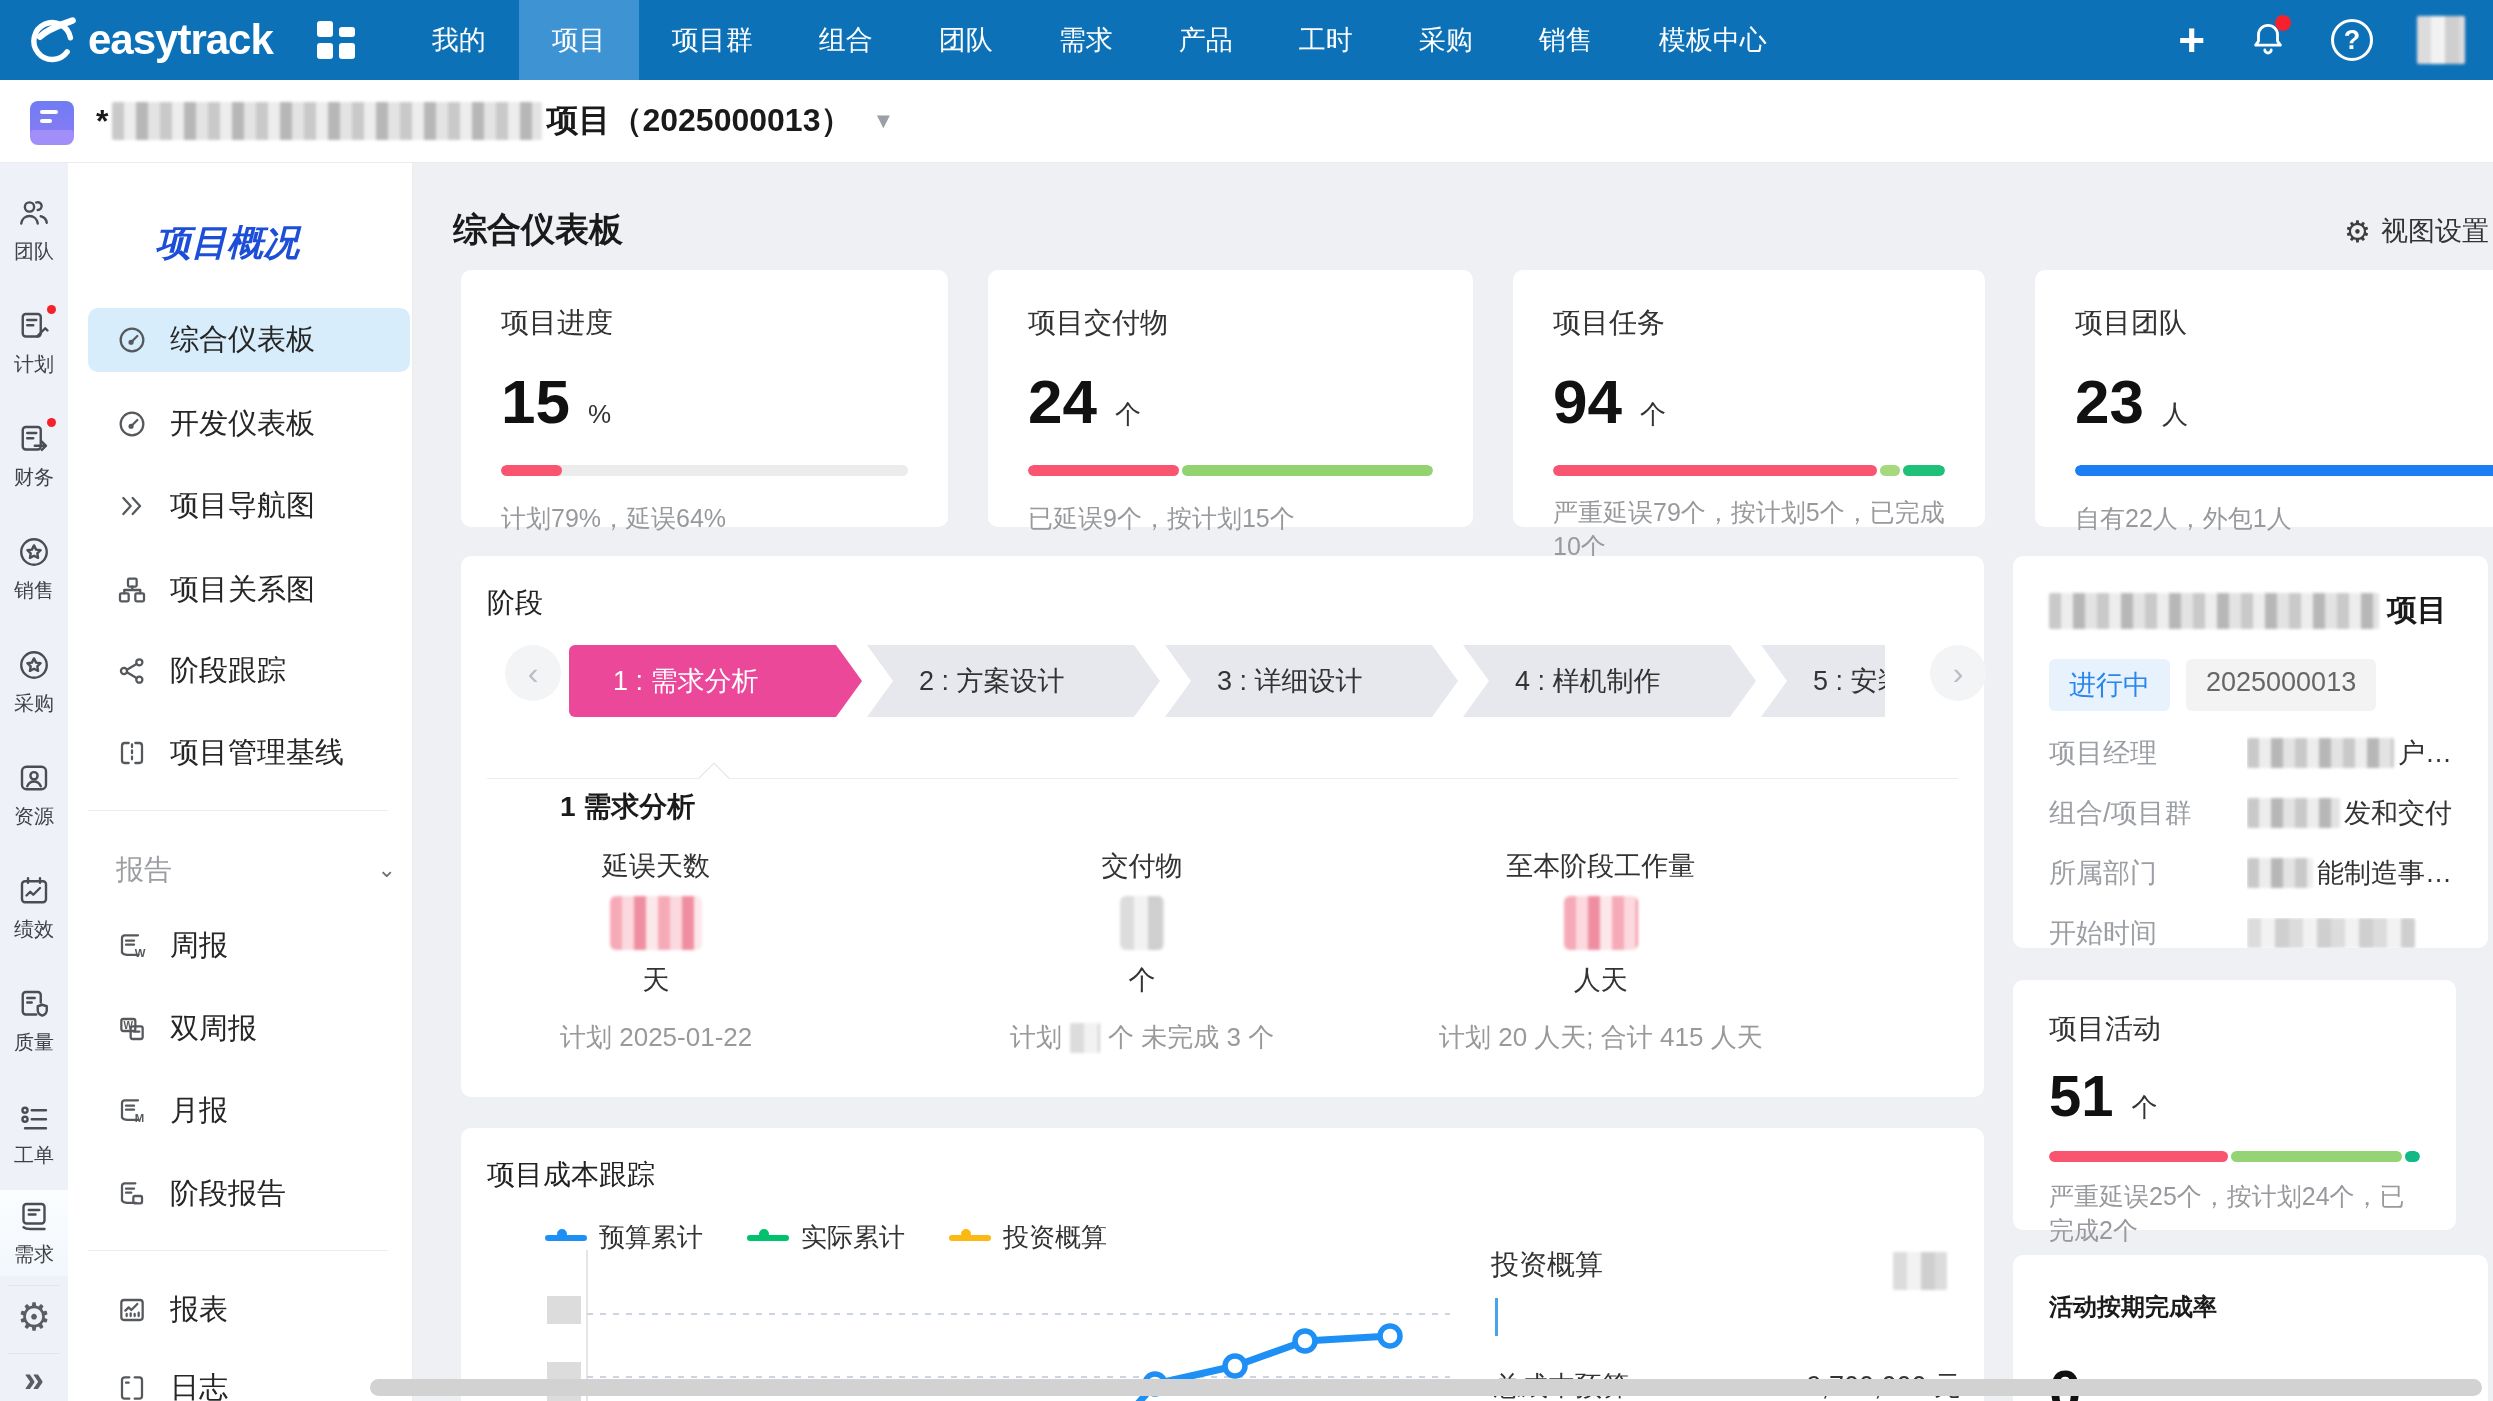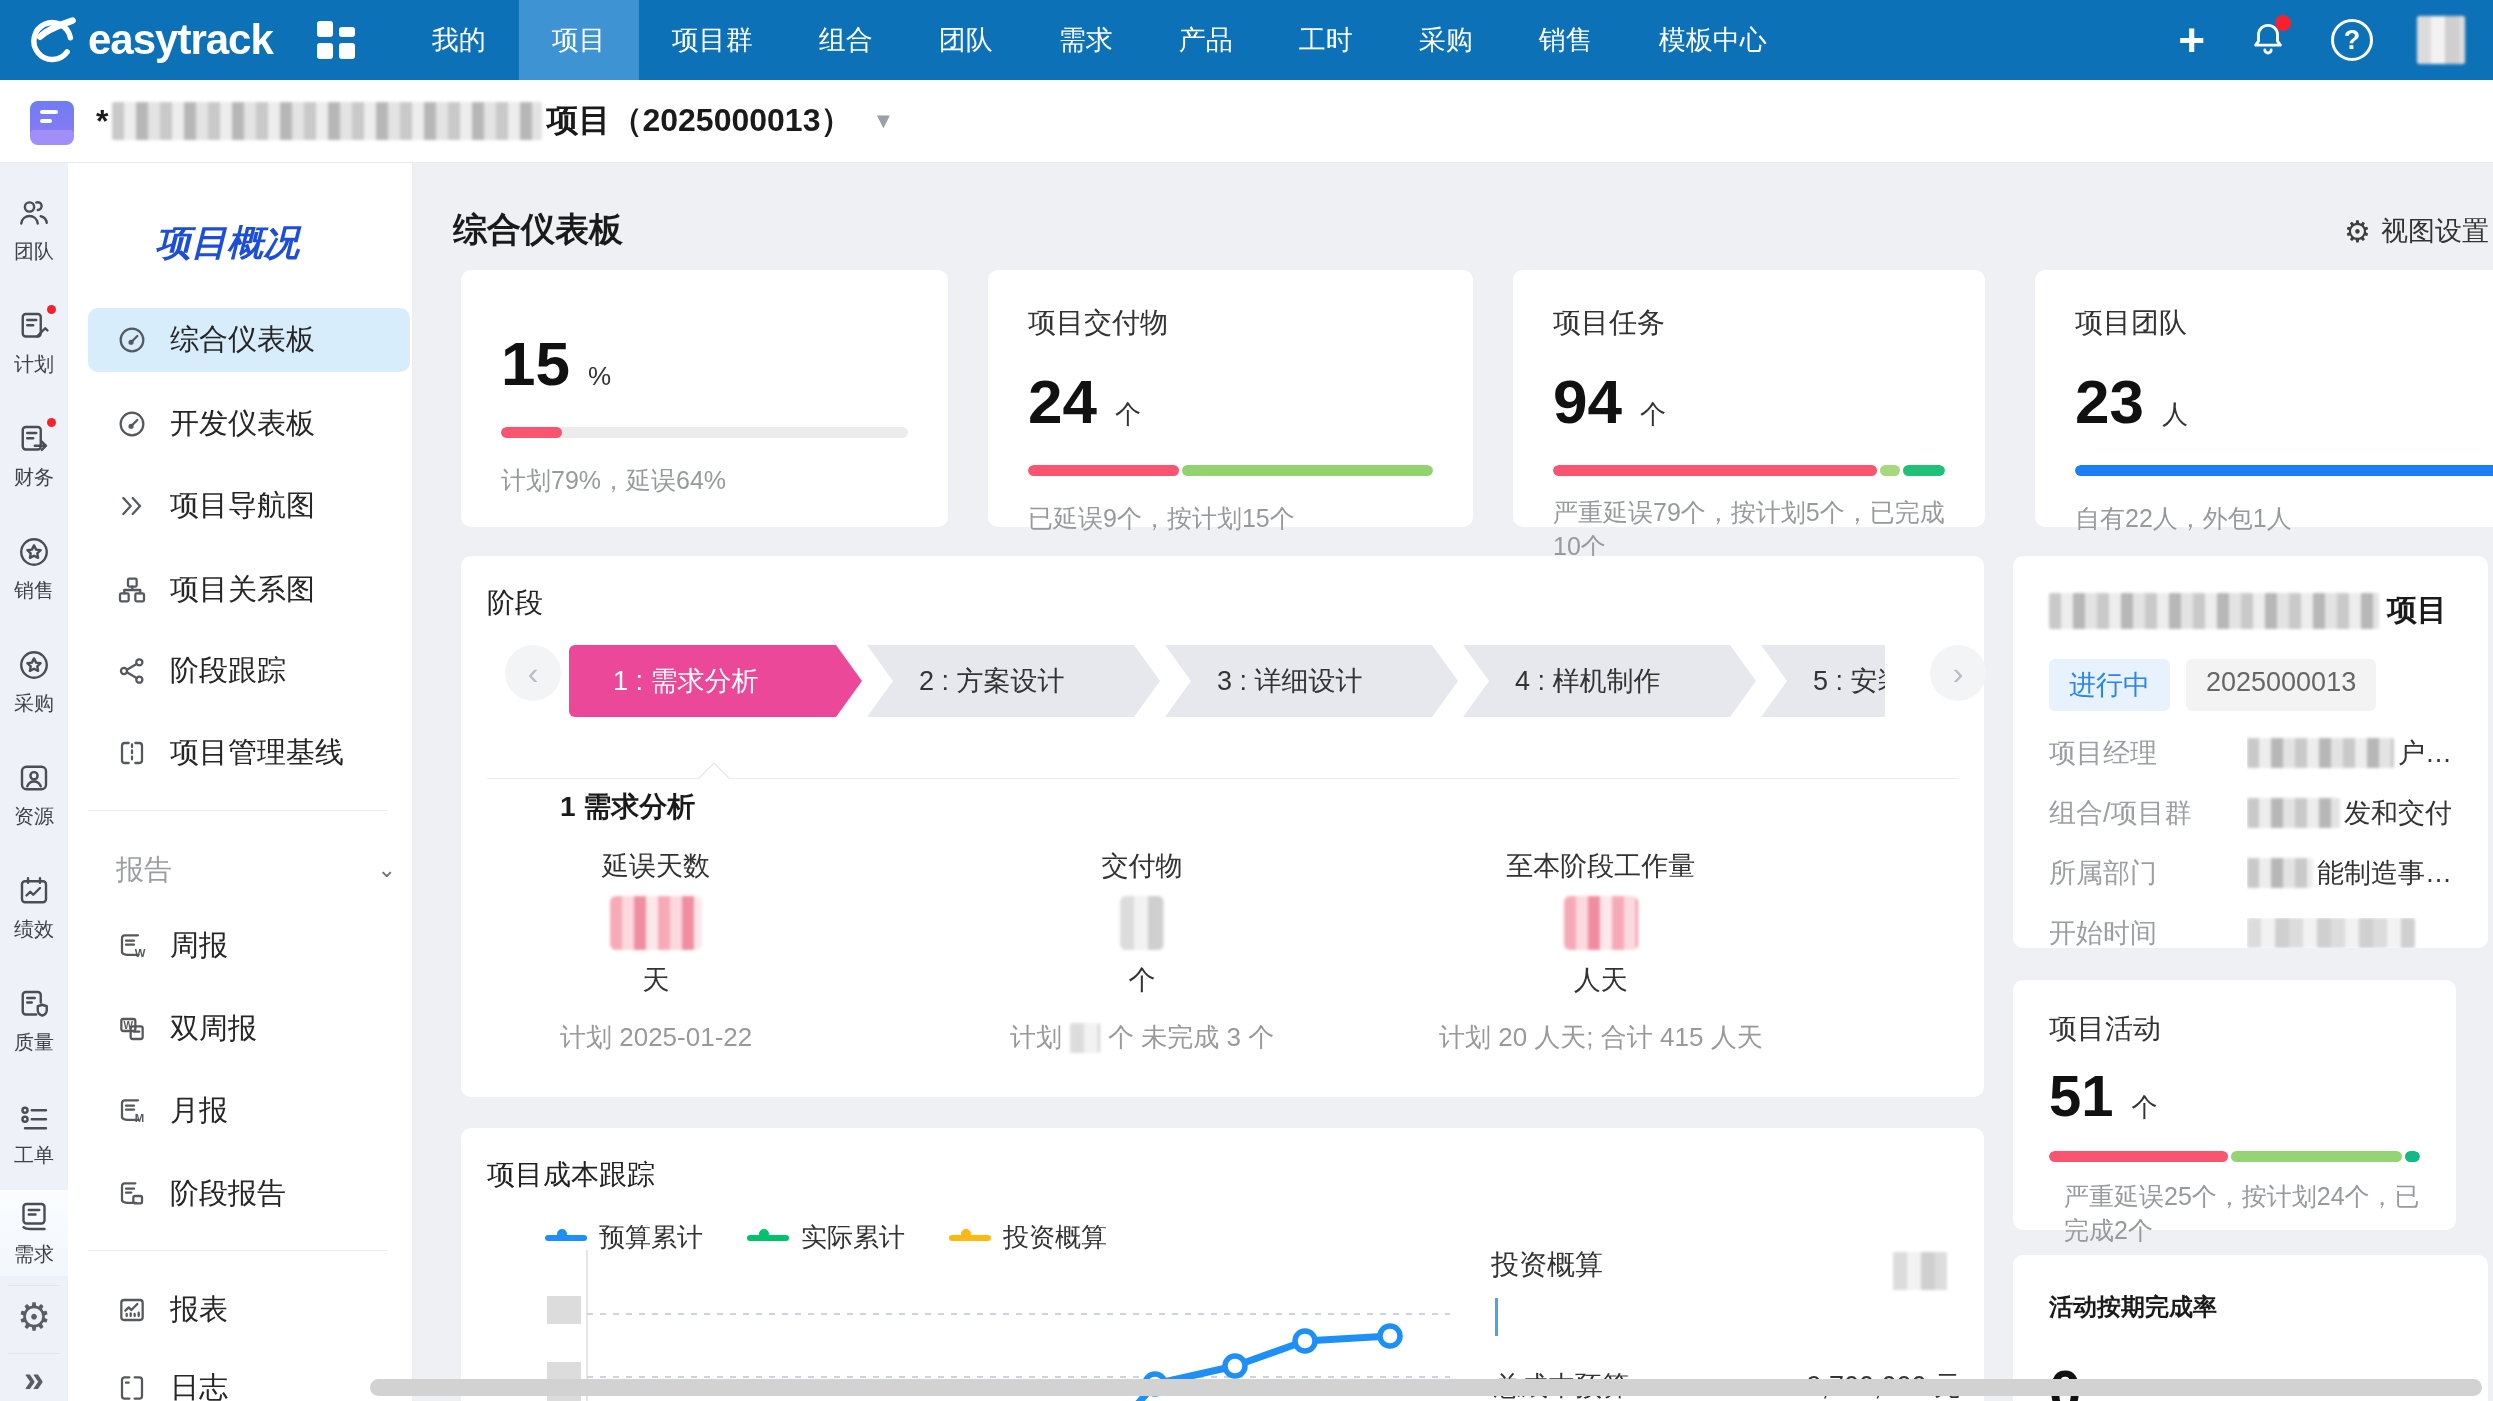--- a/index.html
+++ b/index.html
@@ -375,20 +375,21 @@
   </aside>
 
   <main class="main">
     <h1 class="main-title">综合仪表板</h1>
     <div class="view-settings">
       <span class="vgear">⚙</span>
       <span>视图设置</span>
     </div>
 
     <section class="card kpi" style="left:48px; width:487px;">
+      <div class="kpi-title">项目进度</div>
       <div class="kpi-num">
           <span class="kpi-val">15</span>
           <span class="kpi-unit">%</span>
         </div>
       <div class="bar track">
         <span class="seg" style="width: 15%; background: rgb(250, 85, 112);"></span>
       </div>
       <div class="kpi-cap">计划79%，延误64%</div>
     </section>
 
@@ -586,21 +587,21 @@
       <div class="kpi-title">项目活动</div>
       <div class="kpi-num" style="margin-top:14px;">
           <span class="kpi-val" style="font-size:58px;">51</span>
           <span class="kpi-unit">个</span>
         </div>
       <div class="bar" style="margin-top:22px;">
         <span class="seg" style="width: 49%; background: rgb(250, 85, 112);"></span>
         <span class="seg" style="width: 47%; background: rgb(149, 212, 117);"></span>
         <span class="seg" style="width: 4%; background: rgb(18, 184, 134);"></span>
       </div>
-      <div class="kpi-cap" style="margin-top:18px;margin-left:15px;">严重延误25个，按计划24个，已完成2个</div>
+      <div class="kpi-cap" style="margin-top:18px;">严重延误25个，按计划24个，已完成2个</div>
     </section>
 
     <section class="card ratecard">
       <div class="rate-title">活动按期完成率</div>
       <div class="rate-val">0</div>
     </section>
   </main>
 
   <div class="hscroll"></div>
 </div>

